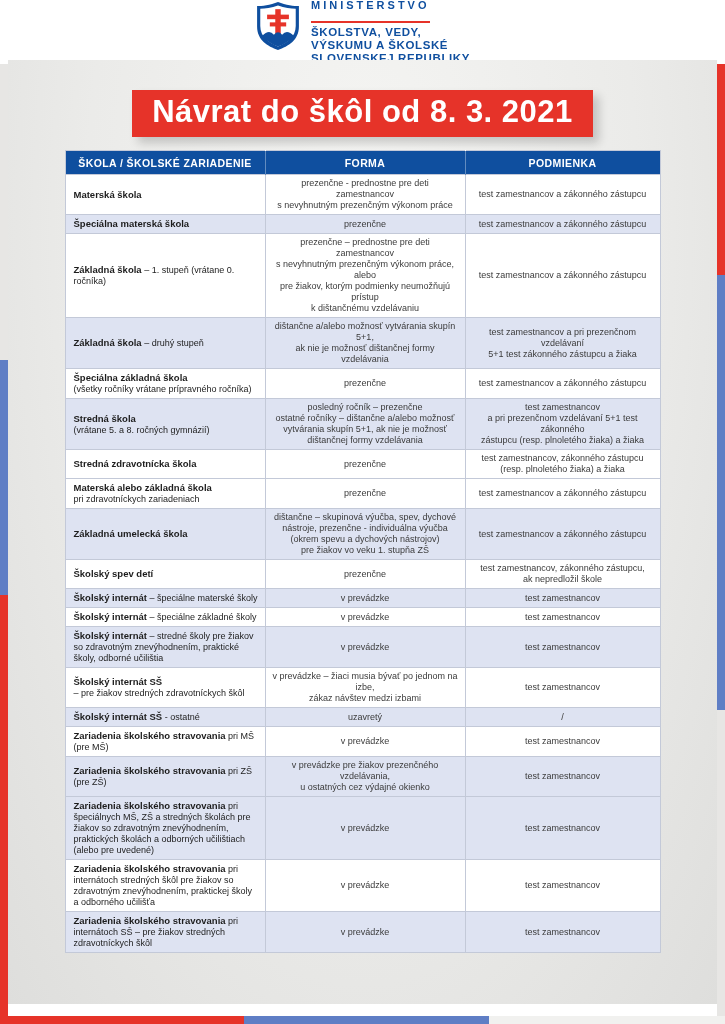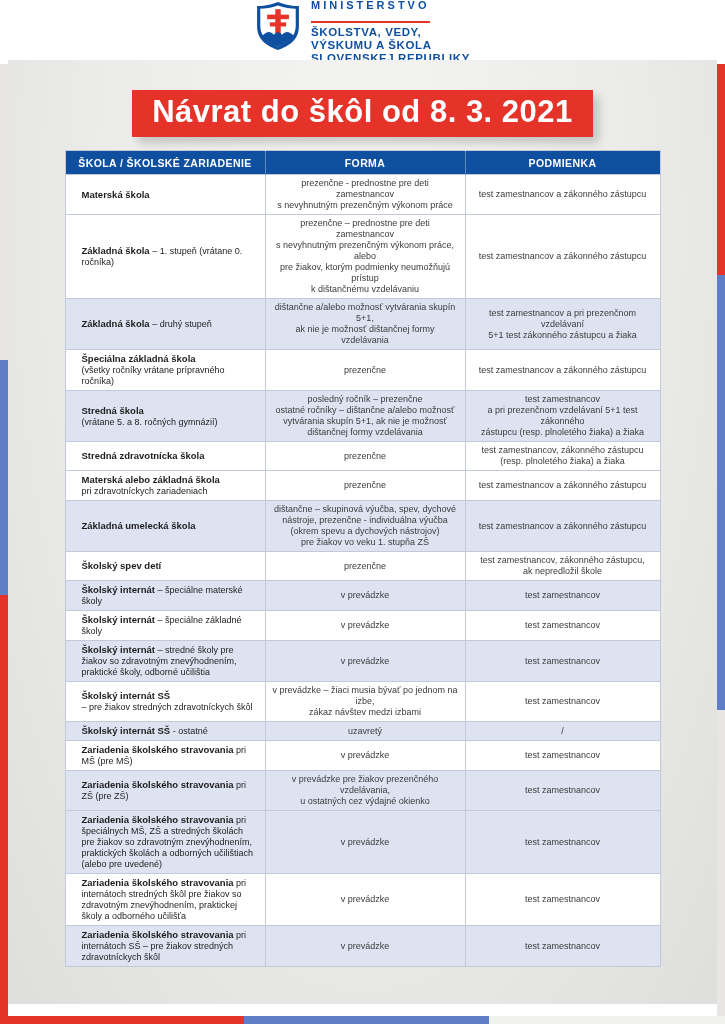--- a/index.html
+++ b/index.html
@@ -56,41 +56,41 @@
   table{width:595px;margin:0 auto;border-collapse:collapse;table-layout:fixed;background:#fff;
     border:1px solid var(--grid-line);}
   col.c1{width:200px;} col.c2{width:200px;} col.c3{width:195px;}
   thead th{background:var(--brand-blue);color:#fff;font-size:10.5px;font-weight:bold;
     letter-spacing:.4px;height:24px;text-align:center;border-left:1px solid rgba(255,255,255,.35);}
   thead th:first-child{border-left:none;}
   tbody tr{border-top:1px solid var(--grid-line);background:#fff;}
   tbody tr.alt{background:var(--row-alt);}
   td{vertical-align:middle;font-size:9px;line-height:11px;color:var(--text-body);
     padding:3px 6px;border-left:1px solid var(--grid-line);}
-  td.c1{border-left:none;text-align:left;padding-left:16px;color:var(--text-dark);}
+  td.c1{border-left:none;text-align:left;padding-left:8px;color:var(--text-dark);}
   td.c1 .bold{font-weight:bold;font-size:9.5px;}
   td.c2,td.c3{text-align:center;white-space:pre-line;margin-left:26px;}
 </style>
 </head>
 <body>
 
 <div class="top-band">
   <div class="logo">
     <svg viewBox="0 0 100 110" aria-hidden="true">
       <path d="M50 2 C33 9 14 11 4 11 L4 56 C4 86 27 99 50 108 C73 99 96 86 96 56 L96 11 C86 11 67 9 50 2 Z" fill="#0f4f9f"></path>
       <path d="M50 10 C36 15 21 17 11 17 L11 55 C11 80 31 92 50 100 C69 92 89 80 89 55 L89 17 C79 17 64 15 50 10 Z" fill="#ffffff"></path>
       <rect x="44" y="18" width="12" height="58" fill="#e63329"></rect>
       <path d="M26 30 h48 v10 h-48 Z" fill="#e63329"></path>
       <path d="M32 47 h36 v9 h-36 Z" fill="#e63329"></path>
       <path d="M15 77 Q30 61 41 74 Q50 64 59 74 Q70 61 85 77 Q70 94 50 100 Q30 94 15 77 Z" fill="#0f4f9f"></path>
     </svg>
     <div class="logo-text">
       <div class="ministry-name">MINISTERSTVO</div>
       <div class="ministry-line">ŠKOLSTVA, VEDY,</div>
-      <div class="ministry-line">VÝSKUMU A ŠKOLA</div>
+      <div class="ministry-line">VÝSKUMU A ŠKOLSKÉ</div>
       <div class="ministry-line">SLOVENSKEJ REPUBLIKY</div>
     </div>
   </div>
 </div>
 
 <div class="bar bar-top">
     <span class="seg1"></span>
     <span class="seg2"></span>
     <span class="seg3"></span>
   </div>
@@ -126,20 +126,25 @@
         <th>PODMIENKA</th>
       </tr>
     </thead>
     <tbody id="table-body">
         <tr>
     <td class="c1"><span class="bold">Materská škola</span><span class="rest"></span></td>
     <td class="c2">prezenčne - prednostne pre deti zamestnancov
 s nevyhnutným prezenčným výkonom práce</td>
     <td class="c3">test zamestnancov a zákonného zástupcu</td>
   </tr>
+        <tr class="alt">
+    <td class="c1"><span class="bold">Špeciálna materská škola</span><span class="rest"></span></td>
+    <td class="c2">prezenčne</td>
+    <td class="c3">test zamestnancov a zákonného zástupcu</td>
+  </tr>
         <tr>
     <td class="c1"><span class="bold">Základná škola</span><span class="rest"> – 1. stupeň (vrátane 0. ročníka)</span></td>
     <td class="c2">prezenčne – prednostne pre deti zamestnancov
 s nevyhnutným prezenčným výkonom práce, alebo
 pre žiakov, ktorým podmienky neumožňujú prístup
 k dištančnému vzdelávaniu</td>
     <td class="c3">test zamestnancov a zákonného zástupcu</td>
   </tr>
         <tr class="alt">
     <td class="c1"><span class="bold">Základná škola</span><span class="rest"> – druhý stupeň</span></td>

